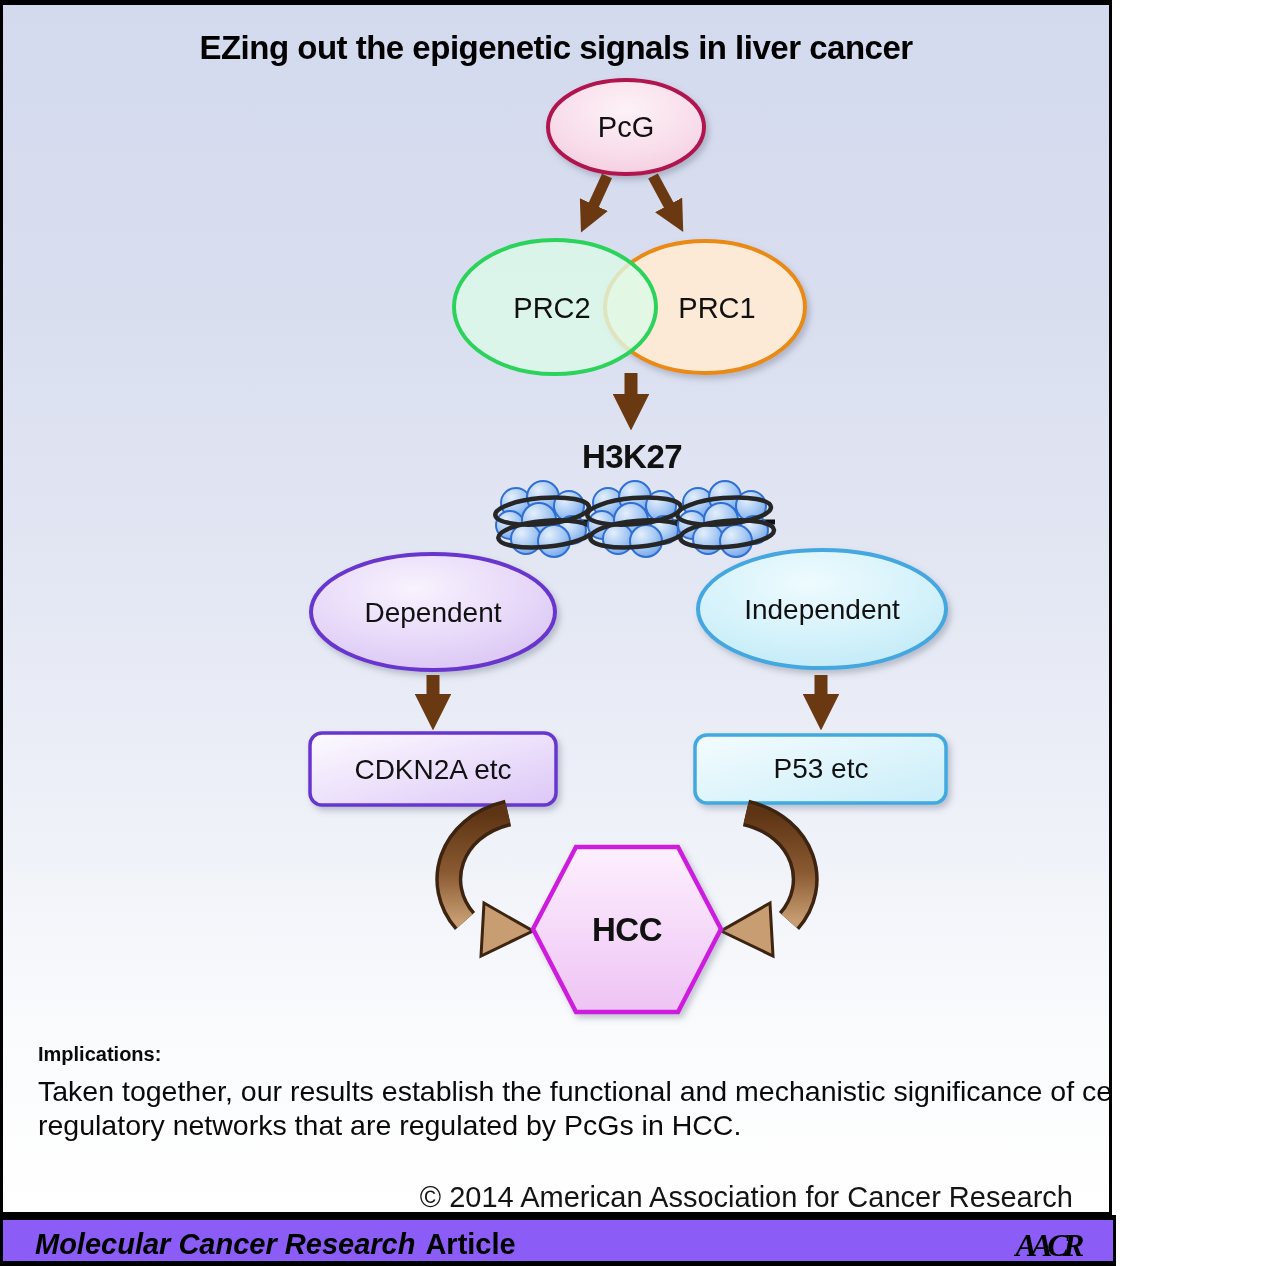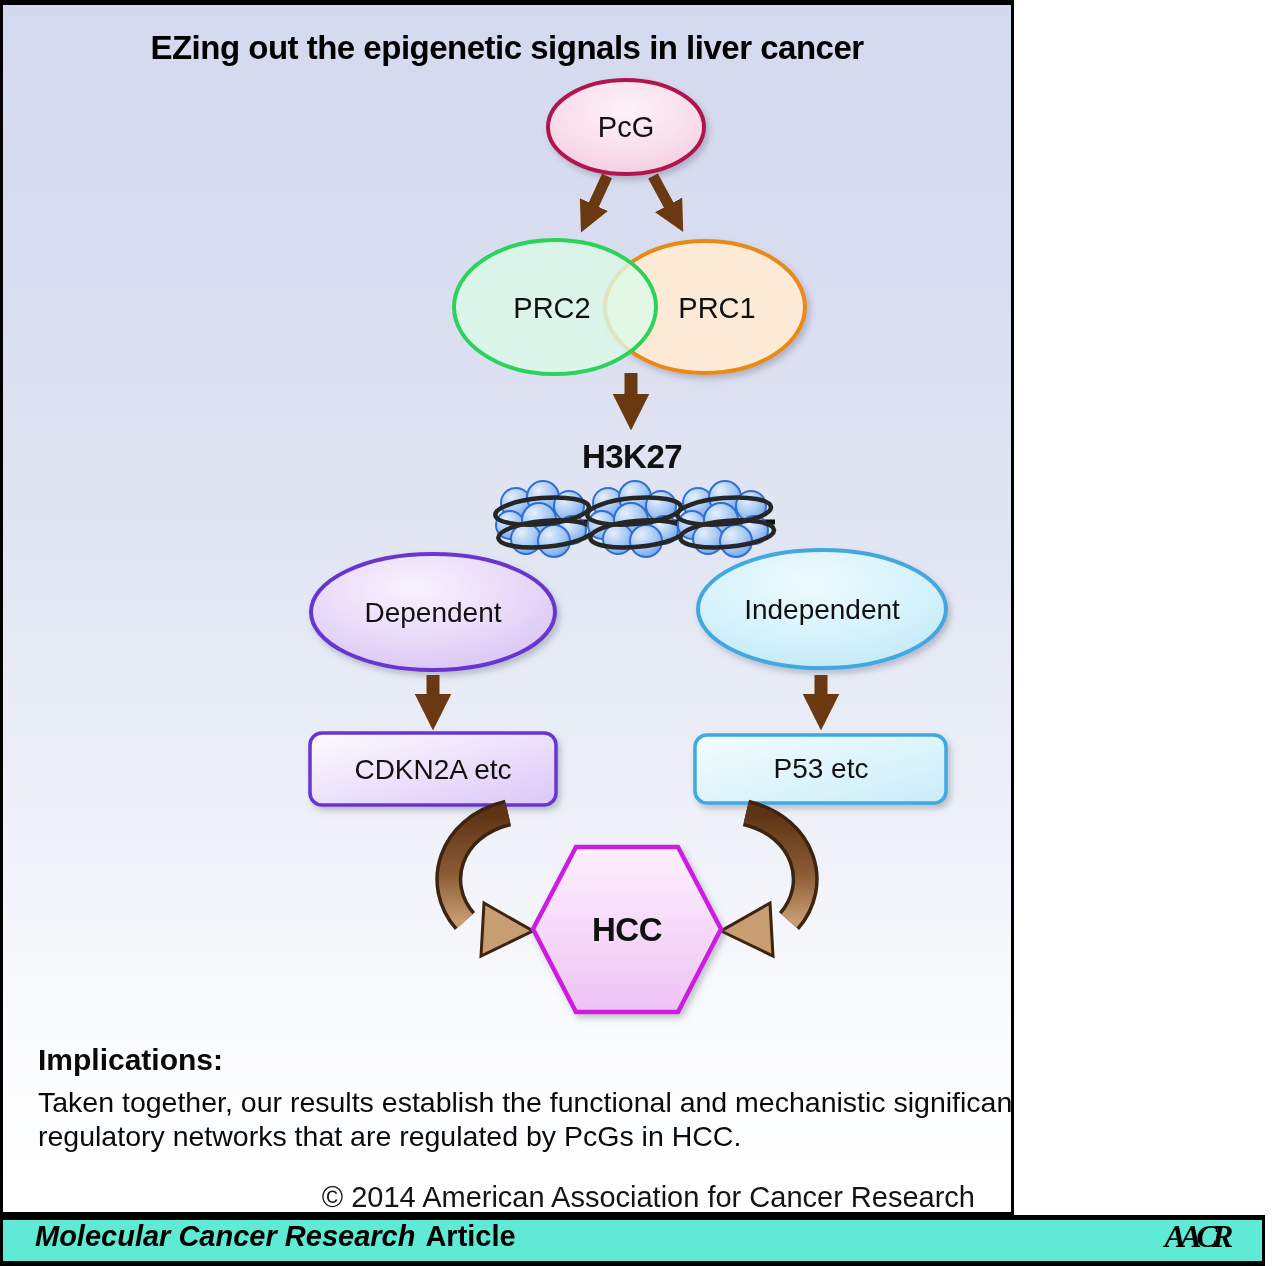--- a/index.html
+++ b/index.html
@@ -1,50 +1,50 @@
 <!DOCTYPE html>
 <html><head>
 <meta charset="utf-8">
 <style>
   html,body{margin:0;padding:0;background:#ffffff;}
   body{width:1280px;height:1266px;position:relative;font-family:"Liberation Sans",sans-serif;-webkit-font-smoothing:antialiased;}
   .page{position:absolute;inset:0;width:1280px;height:1266px;}
 
   
   .main-panel{
-    position:absolute;left:0;top:0;width:1014px;height:1215px;
+    position:absolute;left:0;top:0;width:1112px;height:1215px;
     box-sizing:border-box;border:3px solid #000;border-top-width:5px;
     background:linear-gradient(180deg,#d4daee 0%,#d8ddef 22%,#e2e6f3 45%,#eef1f8 68%,#fafbfd 85%,#ffffff 100%);
     overflow:hidden;
   }
   .fig-title{
     position:absolute;left:0;top:24px;width:100%;
     text-align:center;font-size:33px;font-weight:700;color:#000;letter-spacing:-0.5px;
   }
   svg.diagram{position:absolute;left:0;top:0;width:1274px;height:1040px;}
 
   svg text{font-family:"Liberation Sans",sans-serif;fill:#111;}
   text.node-label{font-size:28px;}
   text.node-label-lg{font-size:29px;}
   text.bold-label{font-size:33px;font-weight:700;letter-spacing:-0.5px;}
 
   
   .implications{position:absolute;left:35px;top:1038px;width:1205px;color:#0a0a0a;}
-  .implications .head{font-size:30px;font-weight:700;margin:0 0 8px 0;}
+  .implications .head{font-size:20px;font-weight:700;margin:0 0 8px 0;}
   .implications .body{font-size:28.5px;line-height:1.2;margin:0;}
 
   .copyright{
     position:absolute;right:36px;top:1176px;font-size:29px;color:#141414;
   }
 
   
   .footer-bar{
-    position:absolute;left:0;top:1215px;width:1265px;height:51px;
+    position:absolute;left:0;top:1215px;width:1116px;height:51px;
     box-sizing:border-box;border:3px solid #000;border-top-width:5px;border-bottom-width:5px;
-    background:#5eead4;display:flex;align-items:flex-start;justify-content:space-between;
+    background:#8b5cf6;display:flex;align-items:flex-end;justify-content:space-between;
     padding:0 26px 0 32px;
   }
   .journal-line{font-size:29px;font-weight:700;color:#000;white-space:nowrap;}
   .journal-name{font-style:italic;}
   .article-type{font-style:normal;margin-left:10px;}
   .aacr-logo{
     font-family:"Liberation Serif",serif;font-style:italic;font-weight:600;
     font-size:32px;letter-spacing:-0.17em;color:#000;line-height:1;padding-right:8px;
   }
 </style>

